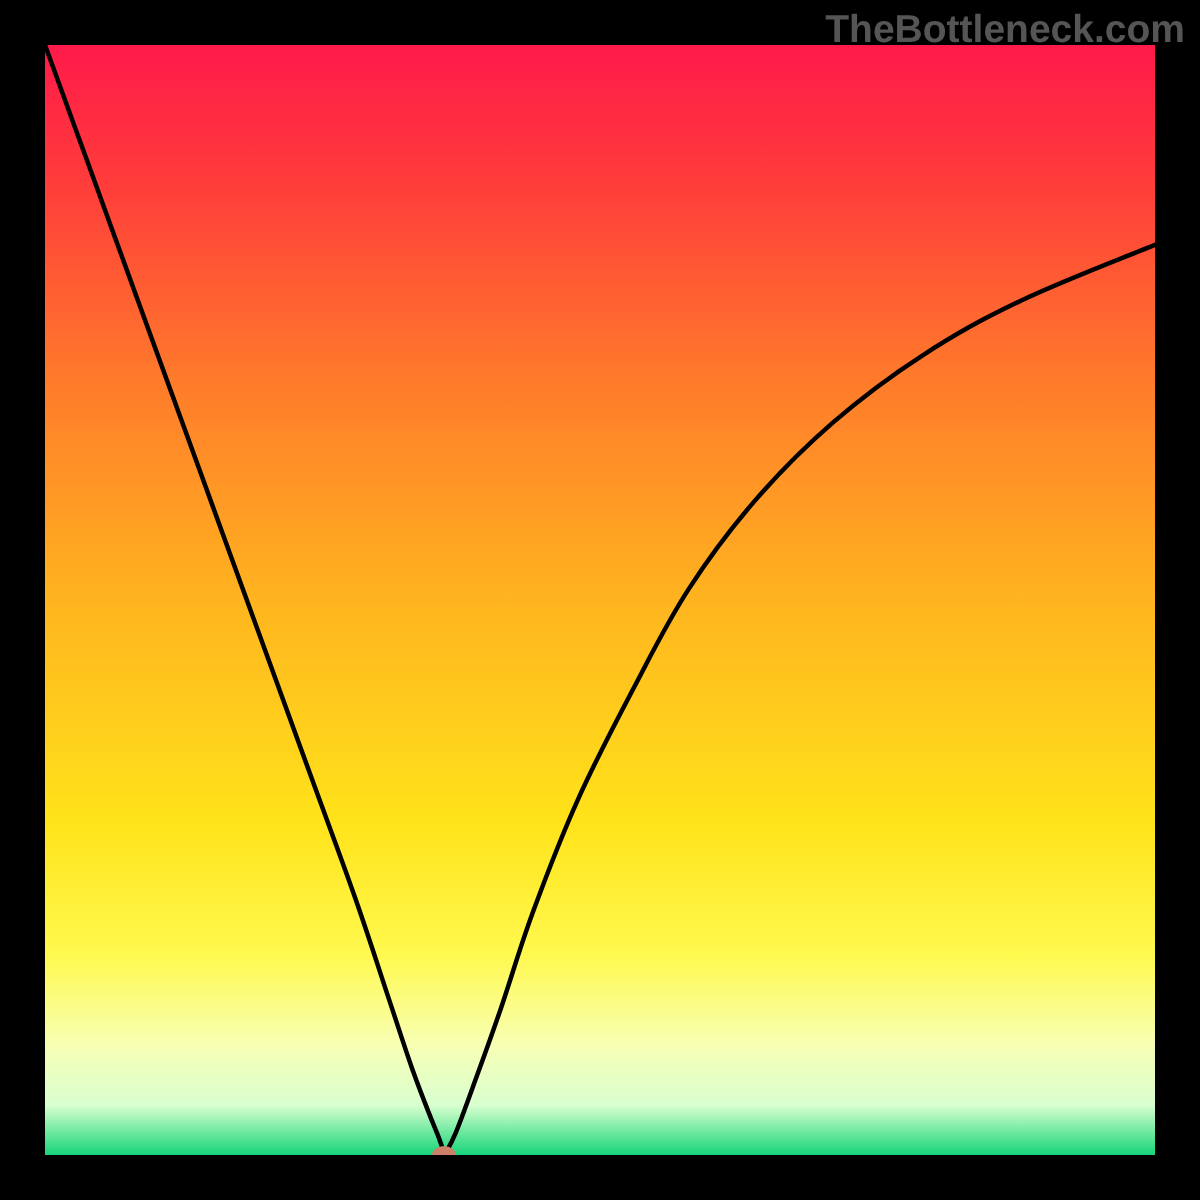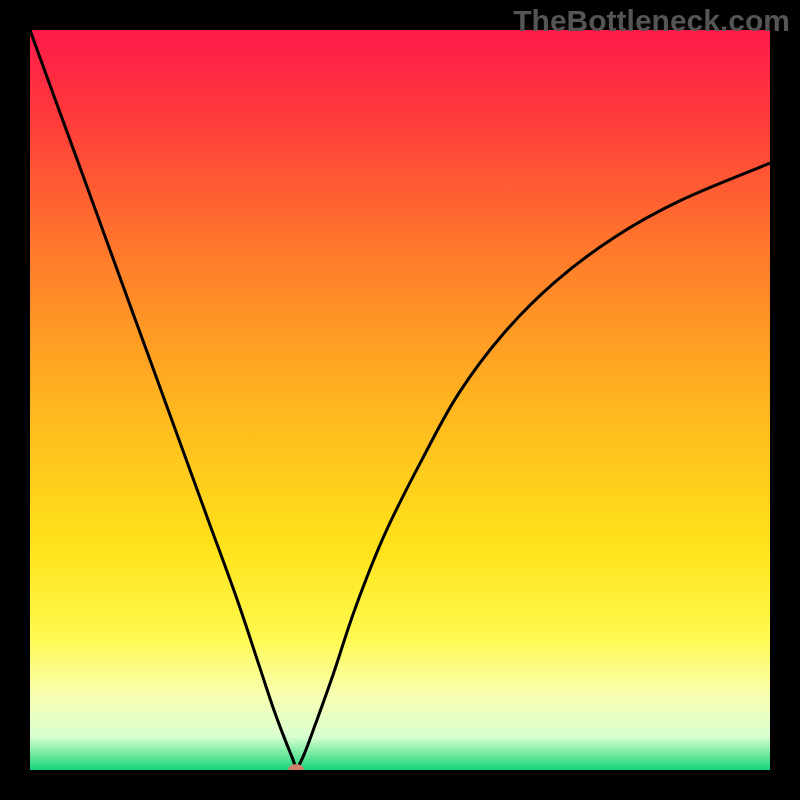--- a/index.html
+++ b/index.html
@@ -15,21 +15,21 @@
     position: relative;
     width: 800px;
     height: 800px;
     background: #000;
   }
   .watermark {
     position: absolute;
     top: 4px;
     right: 10px;
     color: #555;
-    font-size: 30px;
+    font-size: 26px;
     font-weight: 600;
     z-index: 10;
     user-select: none;
   }
   .plot-area {
     position: absolute;
     left: 30px;
     top: 30px;
     width: 740px;
     height: 740px;

